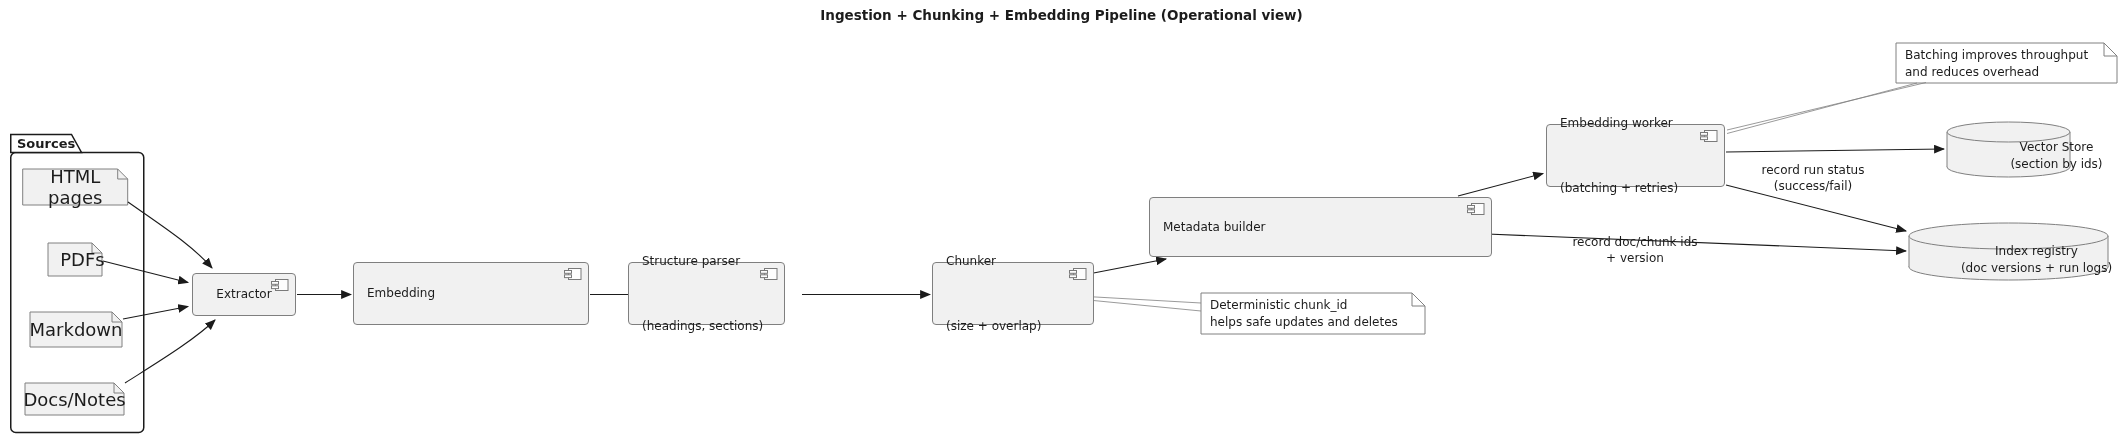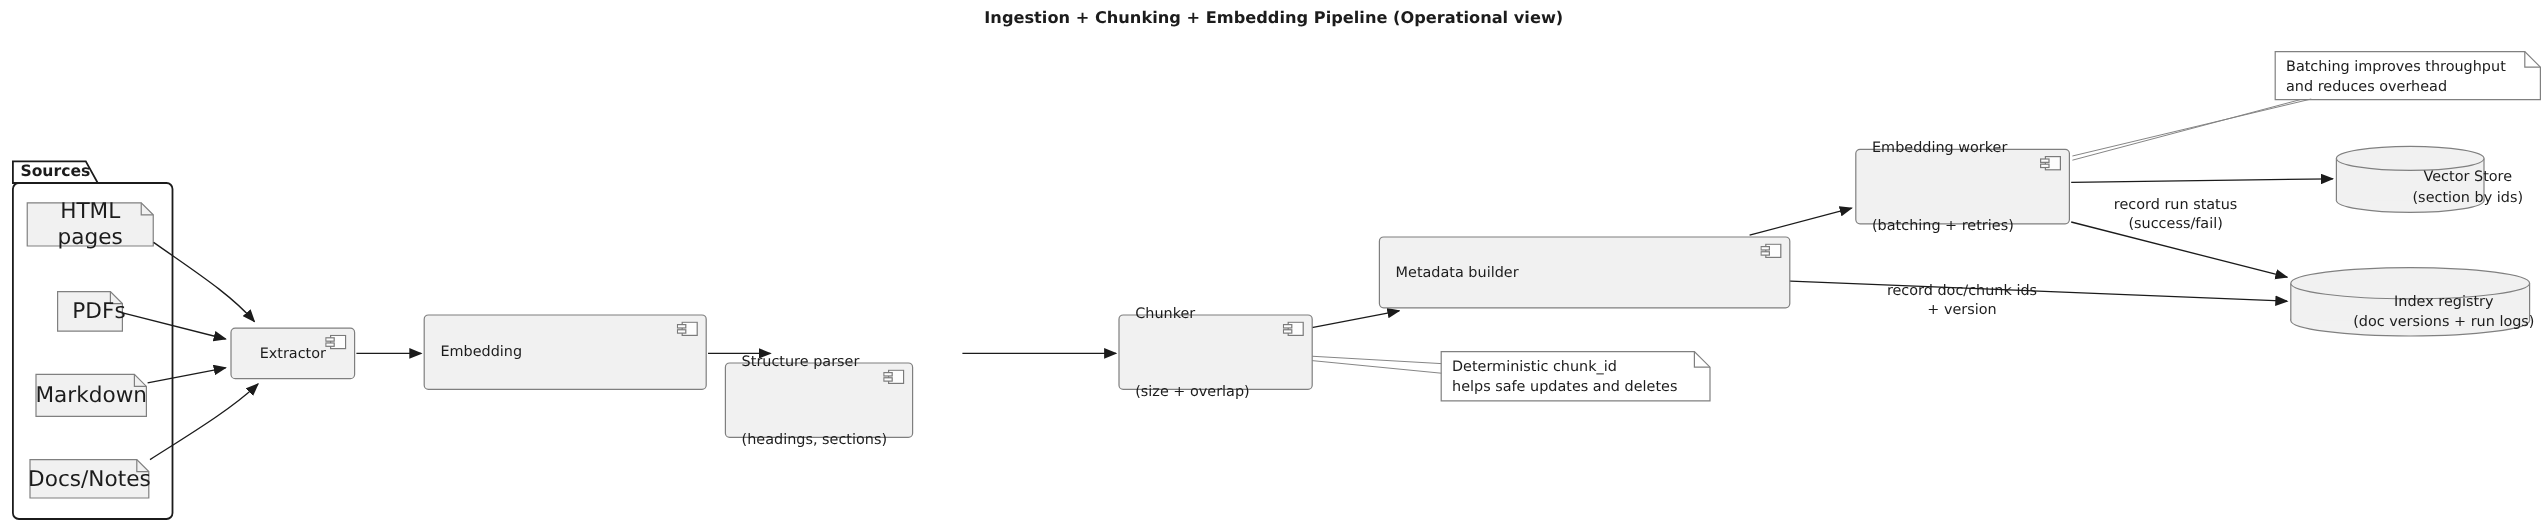--- a/index.html
+++ b/index.html
@@ -124,21 +124,21 @@
   <span class="node-icon">
     <svg width="18" height="13">
         <rect x="4.5" y="0.5" width="12.5" height="11" fill="#fdfdfd" stroke="#7a7a7a"></rect>
         <rect x="0.5" y="2.5" width="7" height="2.8" fill="#fdfdfd" stroke="#7a7a7a"></rect>
         <rect x="0.5" y="6.8" width="7" height="2.8" fill="#fdfdfd" stroke="#7a7a7a"></rect>
       </svg>
   </span>
   <span class="pad">Embedding</span>
 </div>
 
-<div class="node" style="left:604px;top:262px;width:157px;height:63px;margin-top:40px;">
+<div class="node" style="left:628px;top:262px;width:157px;height:63px;">
   <span class="node-icon">
     <svg width="18" height="13">
         <rect x="4.5" y="0.5" width="12.5" height="11" fill="#fdfdfd" stroke="#7a7a7a"></rect>
         <rect x="0.5" y="2.5" width="7" height="2.8" fill="#fdfdfd" stroke="#7a7a7a"></rect>
         <rect x="0.5" y="6.8" width="7" height="2.8" fill="#fdfdfd" stroke="#7a7a7a"></rect>
       </svg>
   </span>
   <span class="pad">Structure parser</span>
   <span class="pad">(headings, sections)</span>
 </div>

